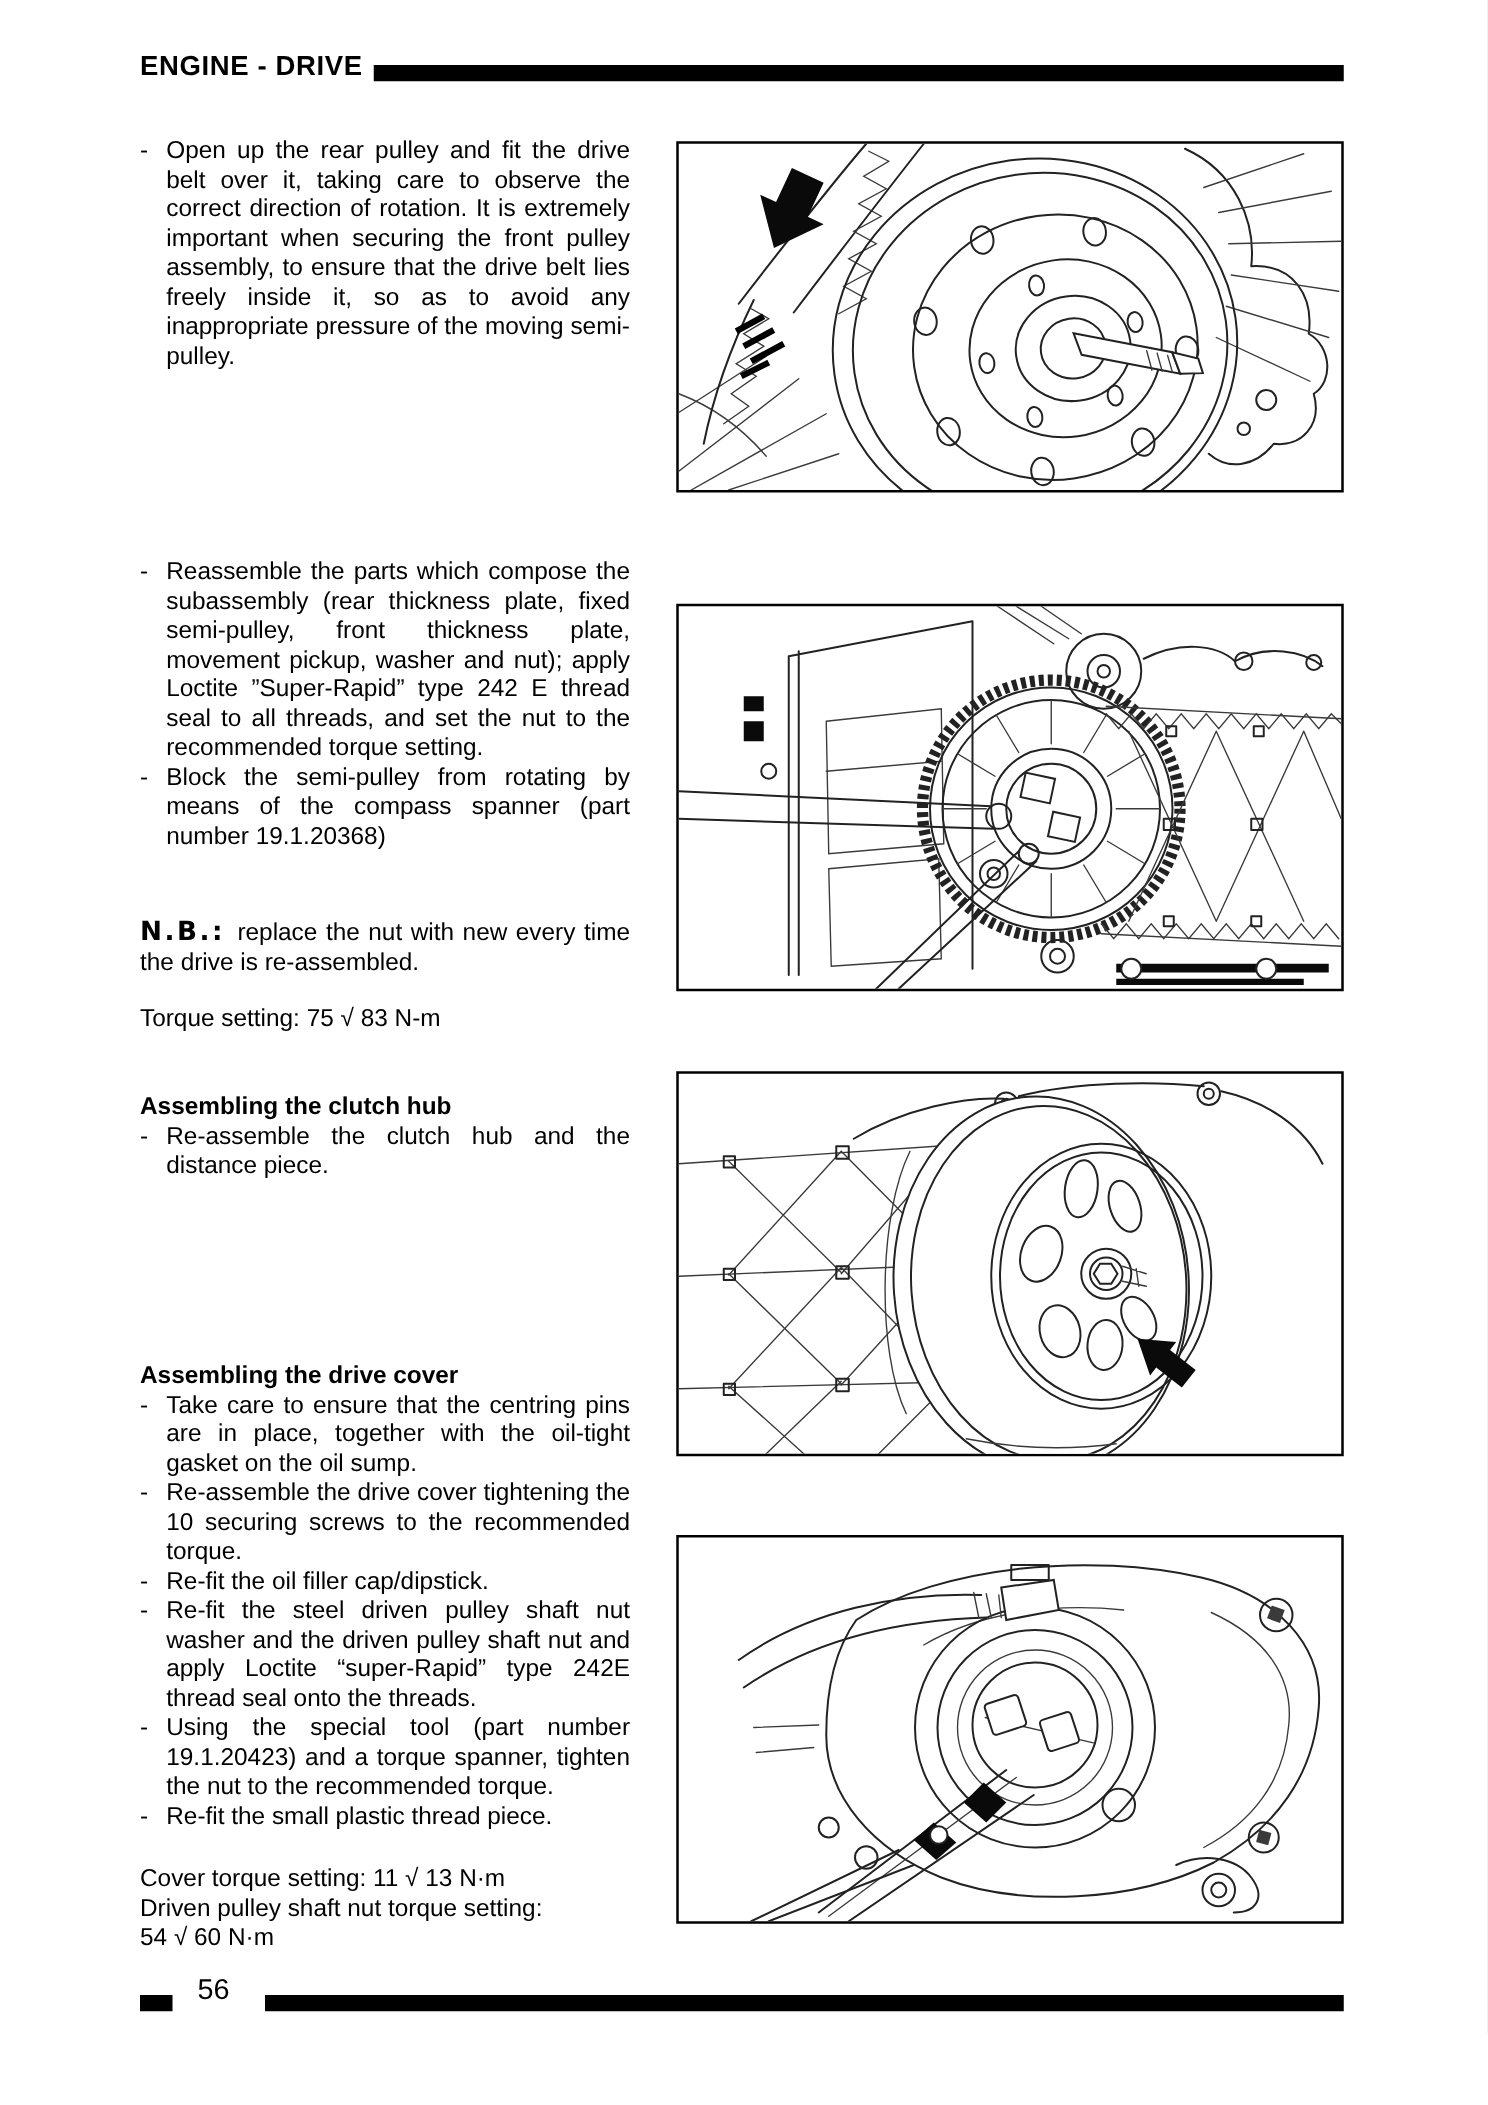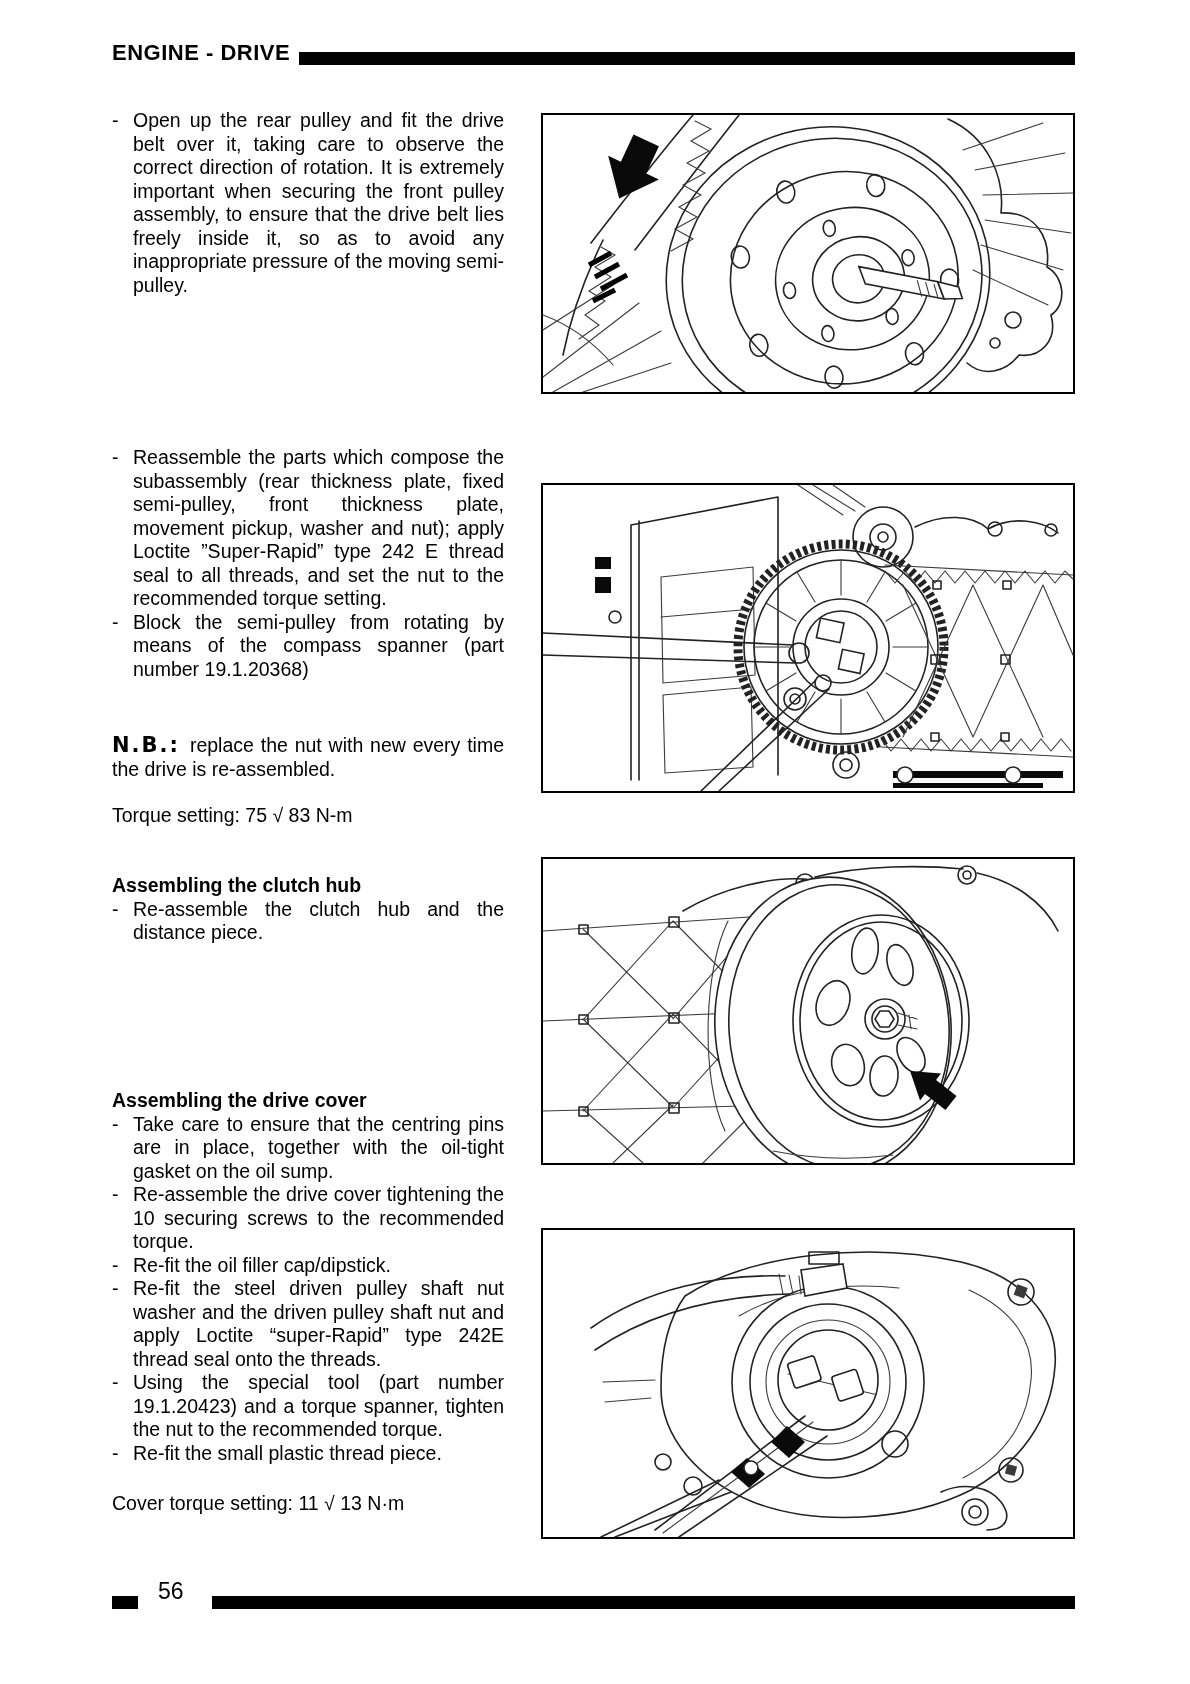--- a/index.html
+++ b/index.html
@@ -95,20 +95,22 @@
       <span class="btext">Using the special tool (part number 19.1.20423) and a torque spanner, tighten the nut to the recommended torque.</span>
     </div>
     <div class="bullet">
       <span class="dash">-</span>
       <span class="btext">Re-fit the small plastic thread piece.</span>
     </div>
   </div>
 
   <div class="abs tblock torq" style="top:1492px;">
     <div>Cover torque setting: 11 √ 13 N·m</div>
+    <div>Driven pulley shaft nut torque setting:</div>
+    <div>54 √ 60 N·m</div>
   </div>
 
   <div class="figure" style="top:113px; height:281px;">
     <svg viewBox="0 0 530 277">
 
       <path class="ln" d="M405,4 C445,22 462,62 458,98 C492,96 508,122 504,152 C522,162 524,190 508,200 C515,225 498,243 476,240 C462,258 440,262 424,248"></path>
       <path class="lnthin" d="M420,35 L500,8 M432,55 L522,38 M440,80 L530,78 M442,105 L528,118 M438,130 L520,155 M430,155 L505,190"></path>
       <circle class="ln" cx="470" cy="205" r="8"></circle>
         <circle class="ln" cx="452" cy="228" r="5"></circle>
 

